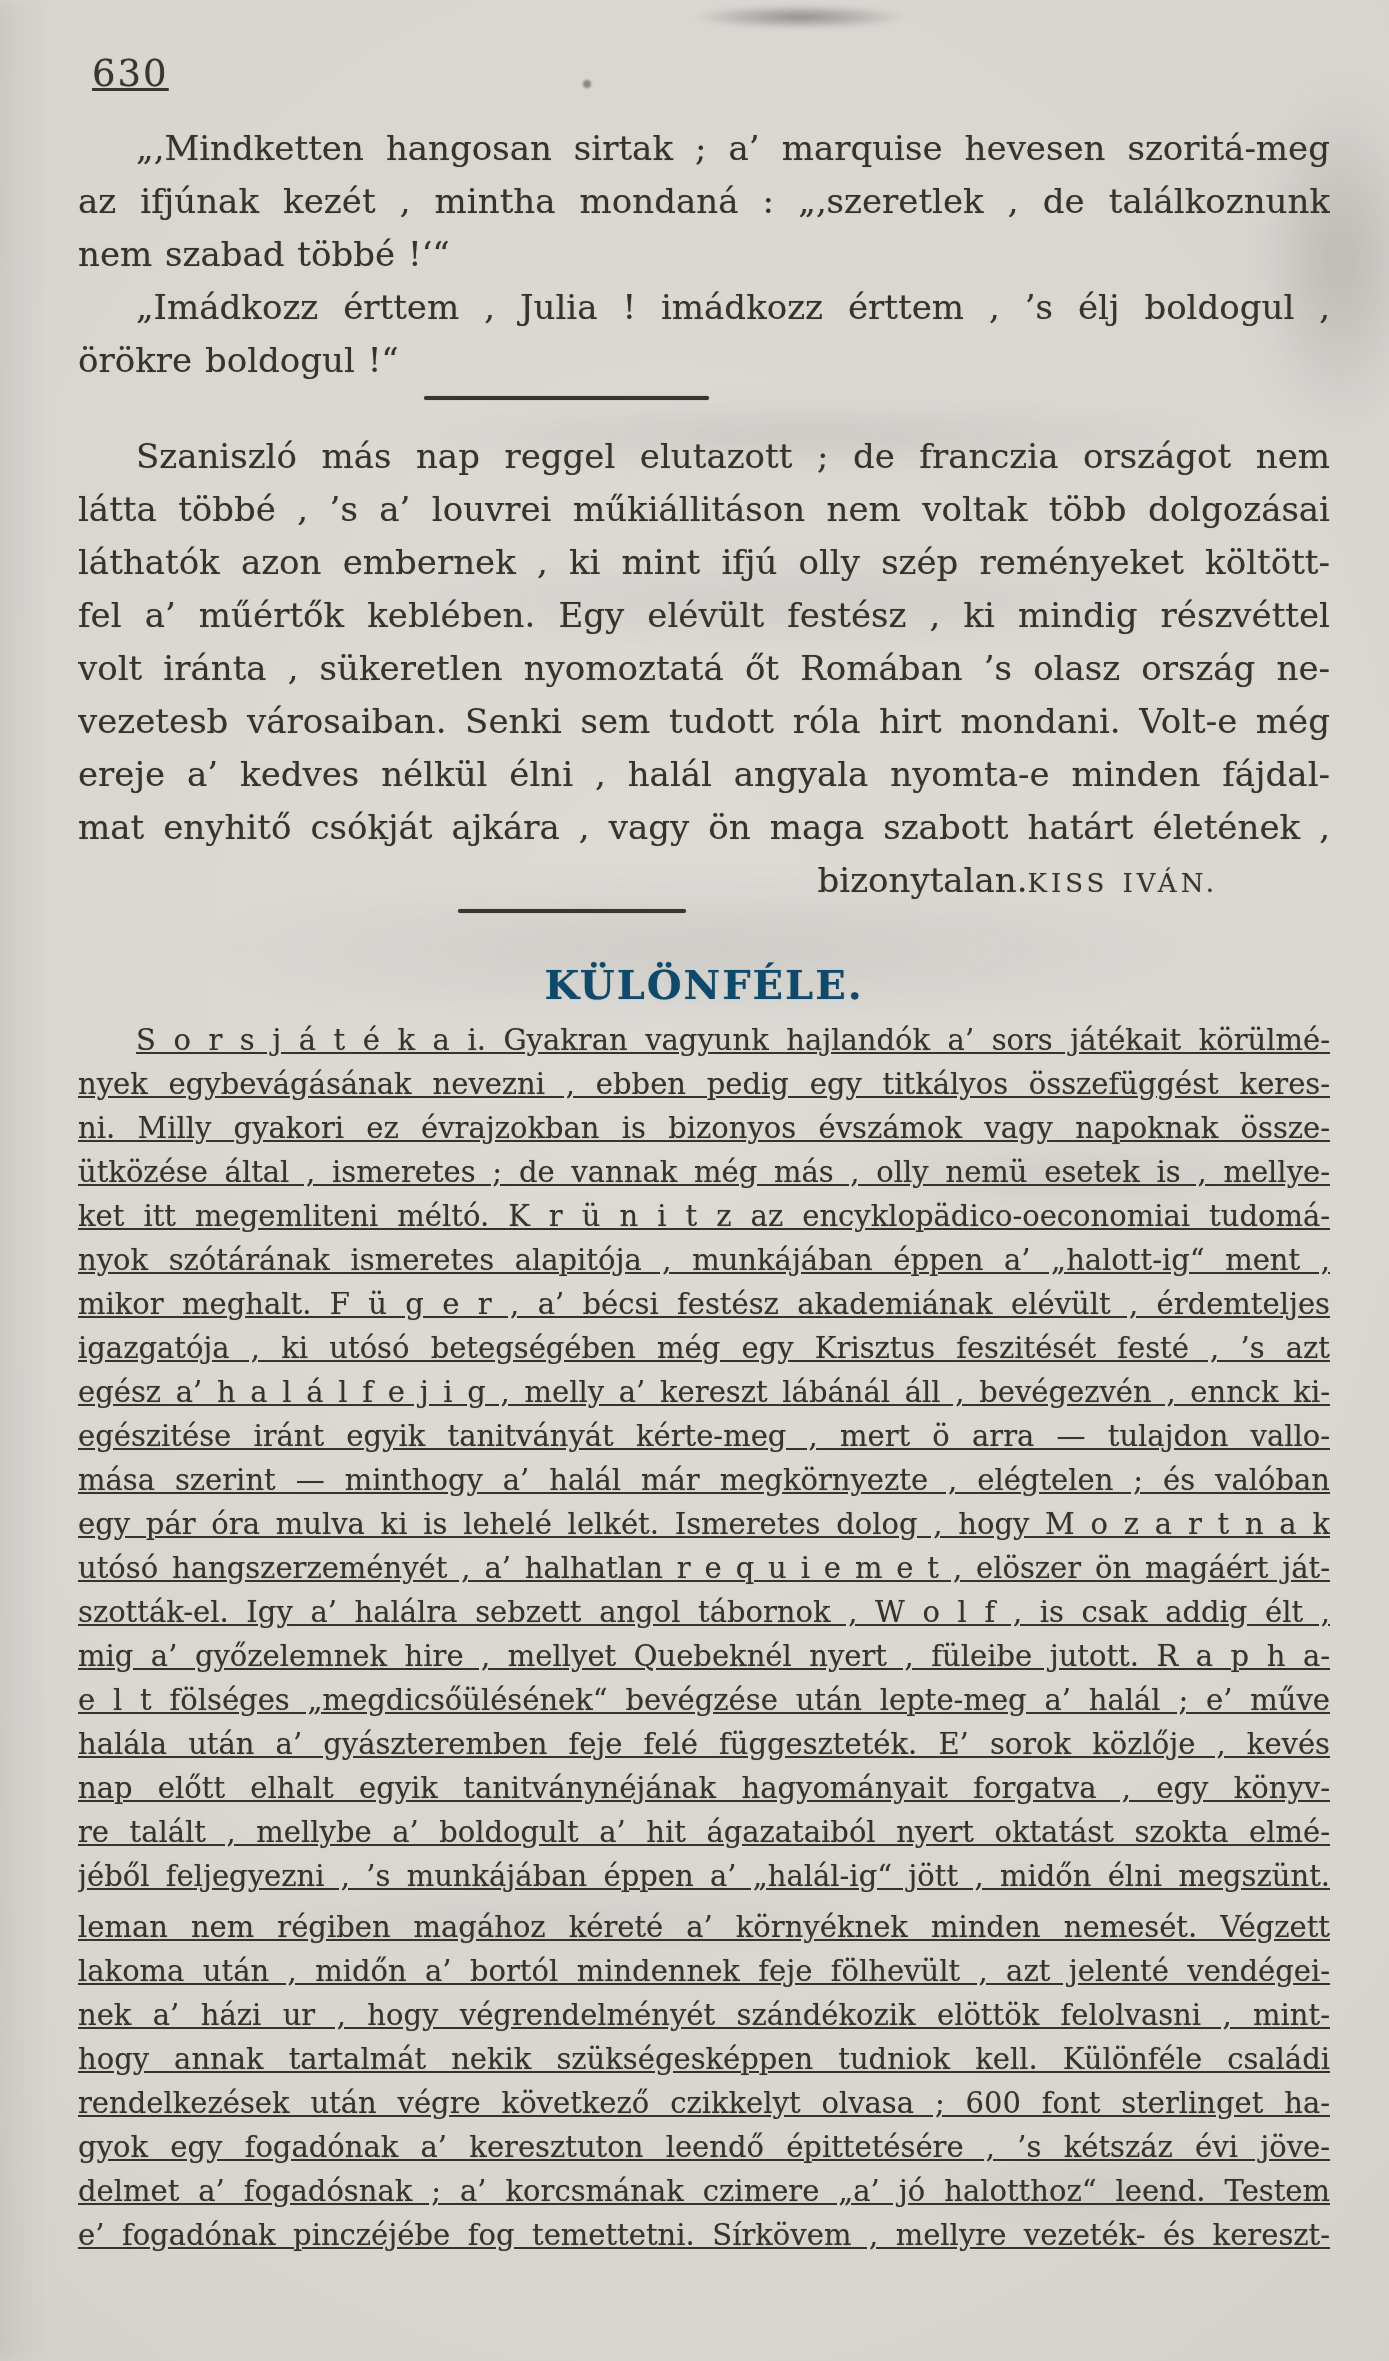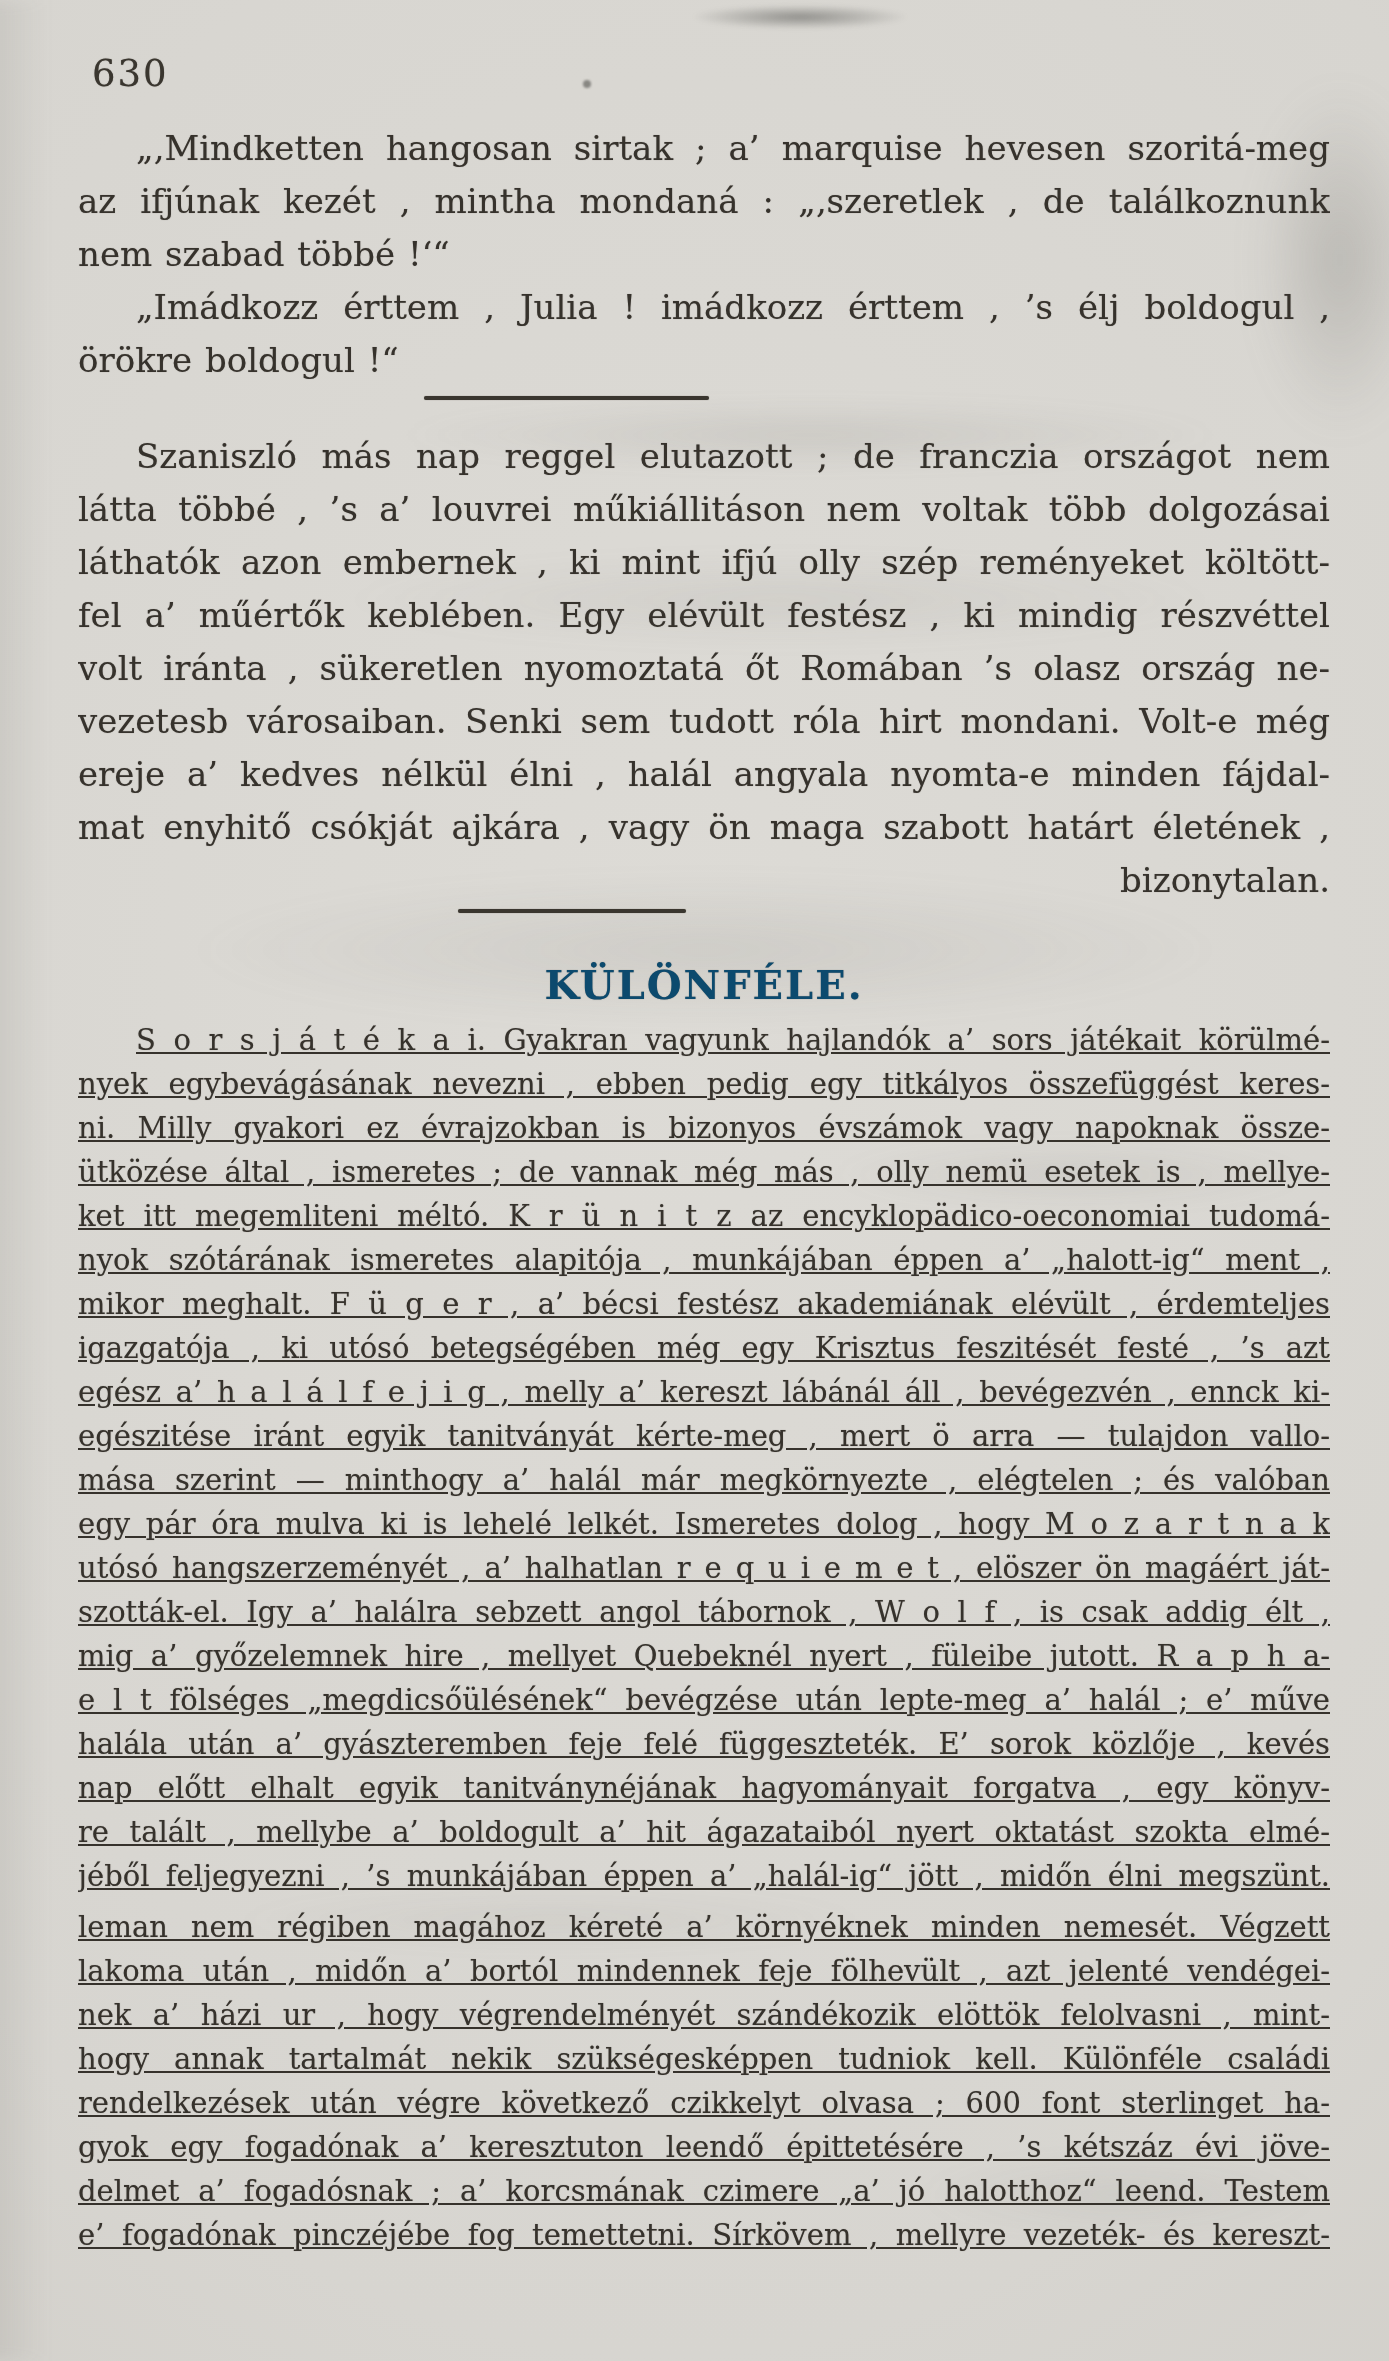--- a/index.html
+++ b/index.html
@@ -27,21 +27,21 @@
   .st-ghost4{left:760px;top:1130px;width:620px;height:90px;
     background:radial-gradient(closest-side,rgba(112,110,105,.10),rgba(112,110,105,0) 78%);filter:blur(9px);}
   .st-ghost5{left:140px;top:1880px;width:820px;height:80px;
     background:radial-gradient(closest-side,rgba(112,110,105,.08),rgba(112,110,105,0) 78%);filter:blur(9px);}
   .st-ghost6{left:860px;top:2140px;width:520px;height:110px;
     background:radial-gradient(closest-side,rgba(112,110,105,.09),rgba(112,110,105,0) 78%);filter:blur(10px);}
   .st-left{left:-25px;top:0;width:70px;height:2361px;border-radius:0;
     background:linear-gradient(to right,rgba(120,117,112,.20),rgba(120,117,112,0));filter:blur(8px);}
   
   .pageno{position:absolute;left:92px;top:52px;font-size:37px;letter-spacing:2px;color:#3a362f;
-    text-shadow:0 0 1px rgba(50,46,40,.45);}
+    text-shadow:0 0 1px rgba(50,46,40,.45);text-decoration:underline;}
   
   .text-col{position:absolute;left:78px;top:0;width:1252px;}
   .para{text-shadow:0 0 1px rgba(50,46,40,.40);}
   .line{
     text-align:justify;text-align-last:justify;
     overflow:hidden;white-space:nowrap;word-spacing:2px;
   }
   .line.last{text-align-last:left;}
   .para.large .line{font-size:34px;height:53px;line-height:53px;}
   .para.small .line{font-size:29px;height:44px;line-height:44px;text-decoration:underline;}
@@ -94,20 +94,21 @@
         <div class="line indent">Szaniszló más nap reggel elutazott ;  de franczia országot nem</div>
         <div class="line">látta többé , ’s a’ louvrei műkiállitáson nem voltak több dolgozásai</div>
         <div class="line">láthatók azon embernek , ki mint ifjú olly szép reményeket költött-</div>
         <div class="line">fel a’ műértők keblében.  Egy elévült festész , ki mindig részvéttel</div>
         <div class="line">volt iránta , sükeretlen nyomoztatá őt Romában ’s olasz ország ne-</div>
         <div class="line">vezetesb városaiban.  Senki sem tudott róla hirt mondani.  Volt-e még</div>
         <div class="line">ereje a’ kedves nélkül élni , halál angyala nyomta-e minden fájdal-</div>
         <div class="line">mat enyhitő csókját ajkára , vagy ön maga szabott határt életének ,</div>
         <div class="line last sigline">
           <span>bizonytalan.</span>
+          <span class="sig">KISS IVÁN.</span>
         </div>
       </div>
       <div class="rule blk4"></div>
       <div class="heading blk5">KÜLÖNFÉLE.</div>
       <div class="para small blk6">
         <div class="line indent">S o r s   j á t é k a i.   Gyakran vagyunk hajlandók a’ sors játékait körülmé-</div>
         <div class="line">nyek egybevágásának nevezni , ebben pedig egy titkályos összefüggést keres-</div>
         <div class="line">ni.  Milly gyakori ez évrajzokban is bizonyos évszámok vagy napoknak össze-</div>
         <div class="line">ütközése által , ismeretes ;  de vannak még más , olly nemü esetek is , mellye-</div>
         <div class="line">ket itt megemliteni méltó.  K r ü n i t z  az encyklopädico-oeconomiai tudomá-</div>

